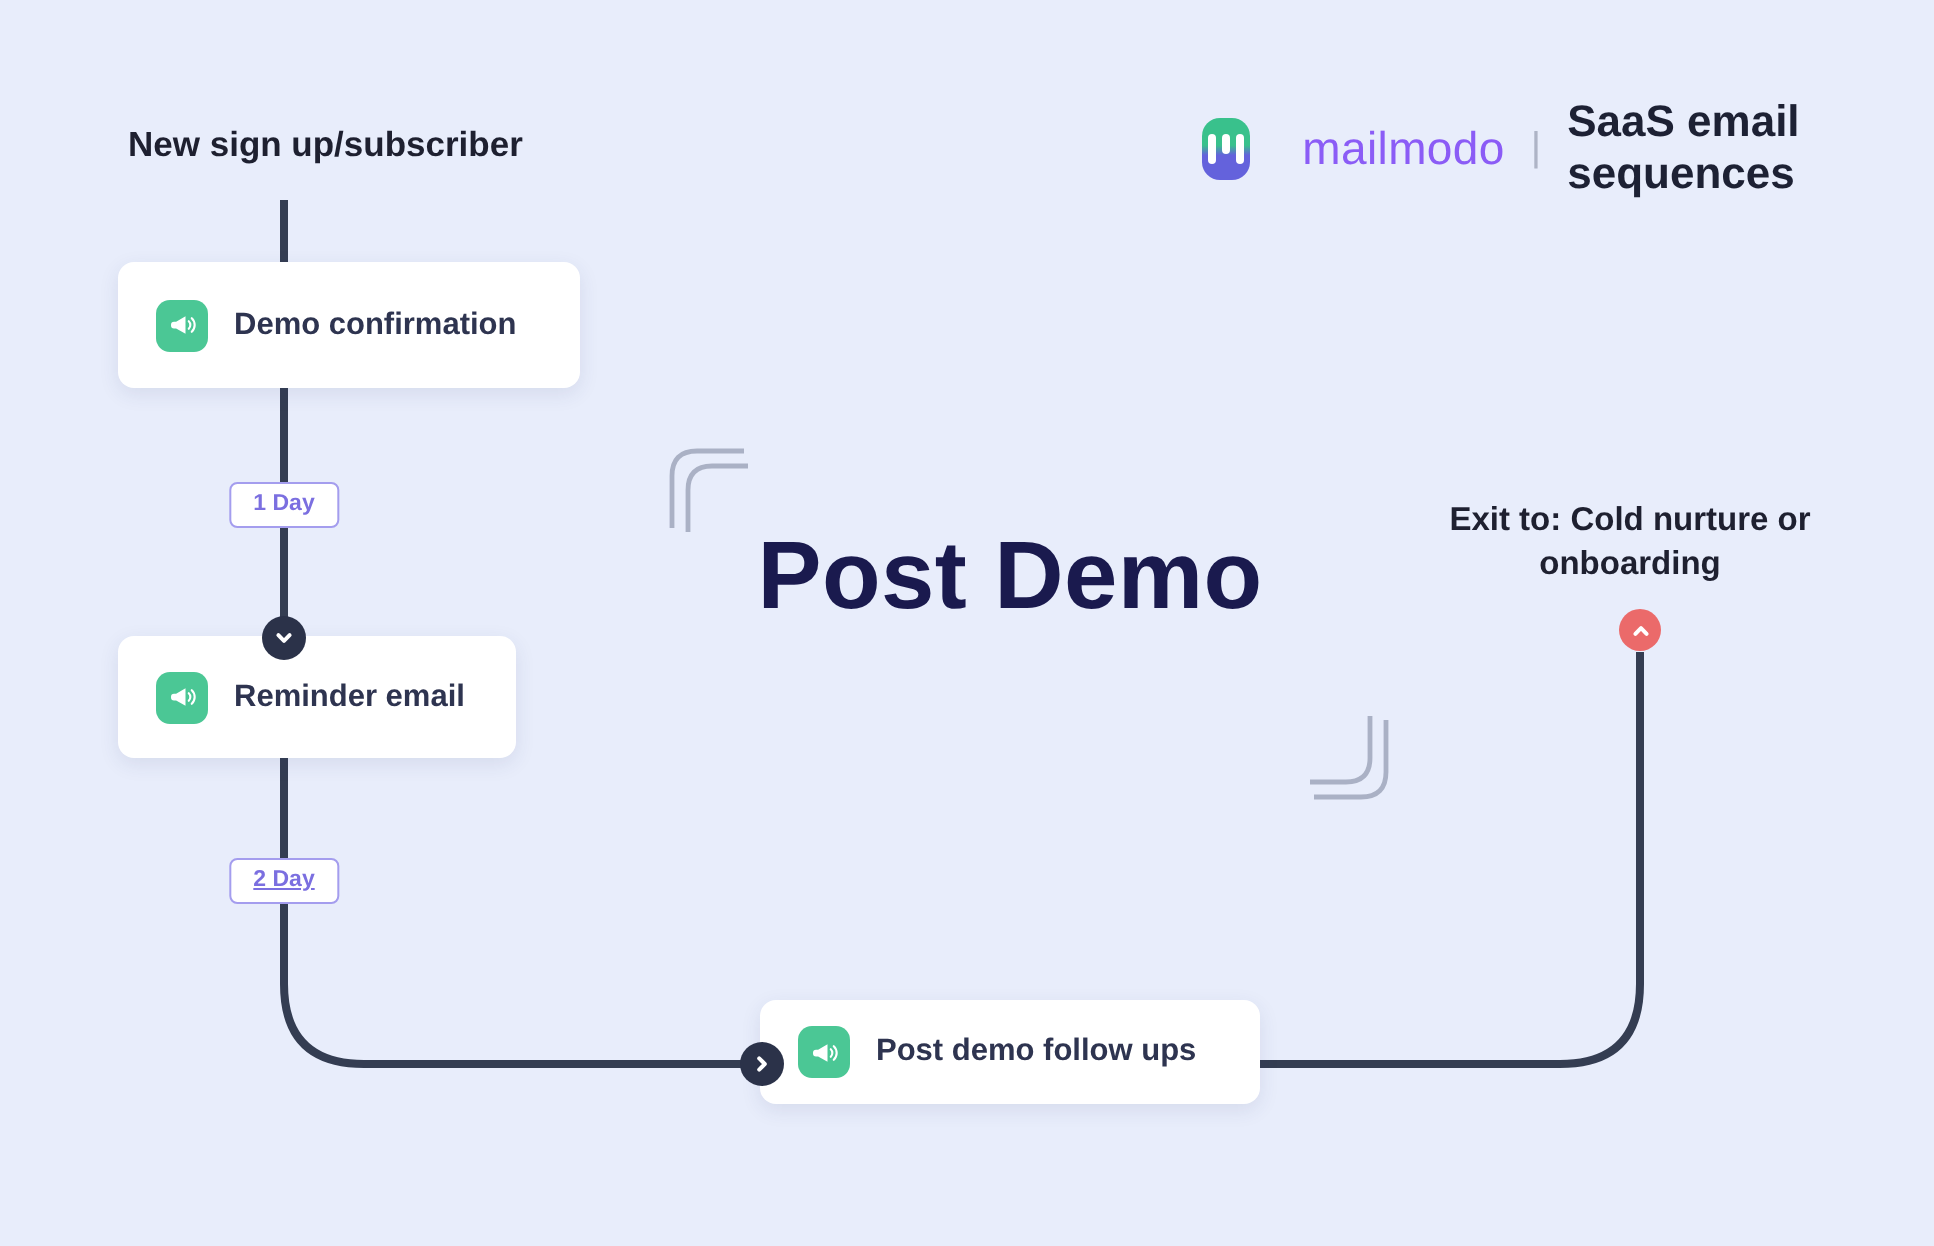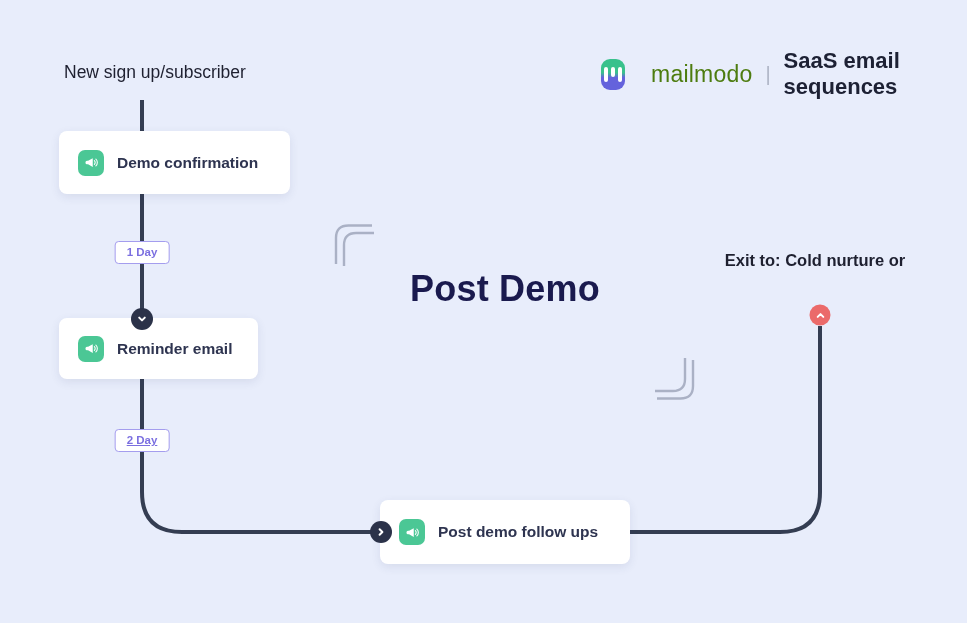--- a/index.html
+++ b/index.html
@@ -19,54 +19,54 @@
     width:31px;height:31px;border-radius:9px;
     background:linear-gradient(180deg,#39c18c 0%,#39c18c 44%,#6462dc 60%,#6462dc 100%);
     display:flex;justify-content:center;align-items:flex-start;
     gap:3px;padding-top:8px;box-sizing:border-box;
   }
   .brand-icon .bar{width:4px;border-radius:2px;background:#fff;}
   .brand-icon .bar.b1{height:15px;}
   .brand-icon .bar.b2{height:10px;}
   .brand-icon .bar.b3{height:15px;}
   .brand-word{
-    margin-left:26px;font-size:23px;font-weight:500;color:#4d7c0f;letter-spacing:.2px;
+    margin-left:26px;font-size:23px;font-weight:500;color:#8b5cf6;letter-spacing:.2px;
   }
   .brand-sep{margin:0 13px;font-size:20px;color:#aeb4c6;font-weight:400;}
   .brand-tagline{font-size:22px;font-weight:700;color:#1d2134;}
 
   
   .entry-label{
     position:absolute;left:64px;top:62px;
-    font-size:17.5px;font-weight:400;color:#1e2030;
+    font-size:17.5px;font-weight:700;color:#1e2030;
   }
   .exit-label{
     position:absolute;left:690px;top:249px;width:250px;
     text-align:center;font-size:16.5px;font-weight:700;color:#1e2030;line-height:22px;
   }
 
   
   .big-title{
     position:absolute;left:355px;top:266px;width:300px;
     text-align:center;color:#1a1a4e;
-    font-size:36px;font-weight:800;line-height:46px;letter-spacing:.2px;
+    font-size:48px;font-weight:800;line-height:46px;letter-spacing:.2px;
   }
 
   
   .flow-svg{position:absolute;left:0;top:0;}
 
   
   .card{
     position:absolute;background:#ffffff;border-radius:8px;
     box-shadow:0 3px 10px rgba(45,55,110,0.10);
     display:flex;align-items:center;gap:13px;padding-left:19px;box-sizing:border-box;
   }
   .card-demo{left:59px;top:131px;width:231px;height:63px;}
   .card-reminder{left:59px;top:318px;width:199px;height:61px;}
-  .card-postdemo{left:380px;top:500px;width:250px;height:64px;}
+  .card-postdemo{left:380px;top:500px;width:250px;height:52px;}
   .step-icon{
     width:26px;height:26px;border-radius:7px;background:#4bc795;
     display:flex;align-items:center;justify-content:center;flex:0 0 auto;
   }
   .card-label{font-size:15.5px;font-weight:700;color:#2e3450;}
 
   
   .delay-badge{
     position:absolute;transform:translateX(-50%);
     background:#ffffff;border:1px solid #a49dee;border-radius:4px;
@@ -123,20 +123,21 @@
   </div>
 
   <div class="entry-label">New sign up/subscriber</div>
 
   <div class="big-title">
     <div>Post Demo</div>
   </div>
 
   <div class="exit-label">
     <div>Exit to: Cold nurture or</div>
+    <div>onboarding</div>
   </div>
 
   <div class="card card-reminder">
     <span class="step-icon">
       <svg width="15" height="15" viewBox="0 0 24 24">
         <path d="M14 5 6.5 9.3H4.8A2.4 2.4 0 0 0 2.4 11.7v.6a2.4 2.4 0 0 0 2.4 2.4h1.7L14 19Z" fill="#fff"></path>
         <path d="M16.6 9a4.2 4.2 0 0 1 0 6" stroke="#fff" stroke-width="1.7" fill="none" stroke-linecap="round"></path>
         <path d="M19 6.6a7.4 7.4 0 0 1 0 10.8" stroke="#fff" stroke-width="1.7" fill="none" stroke-linecap="round"></path>
       </svg>
     </span>

